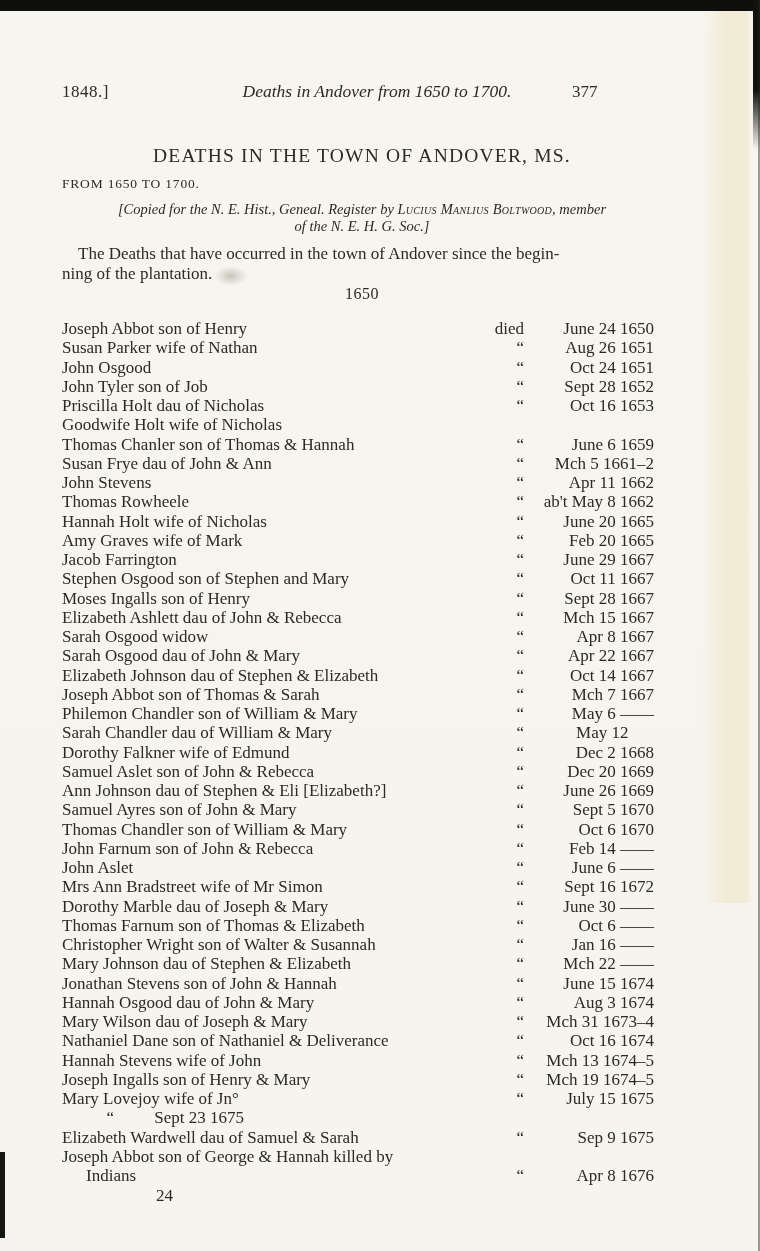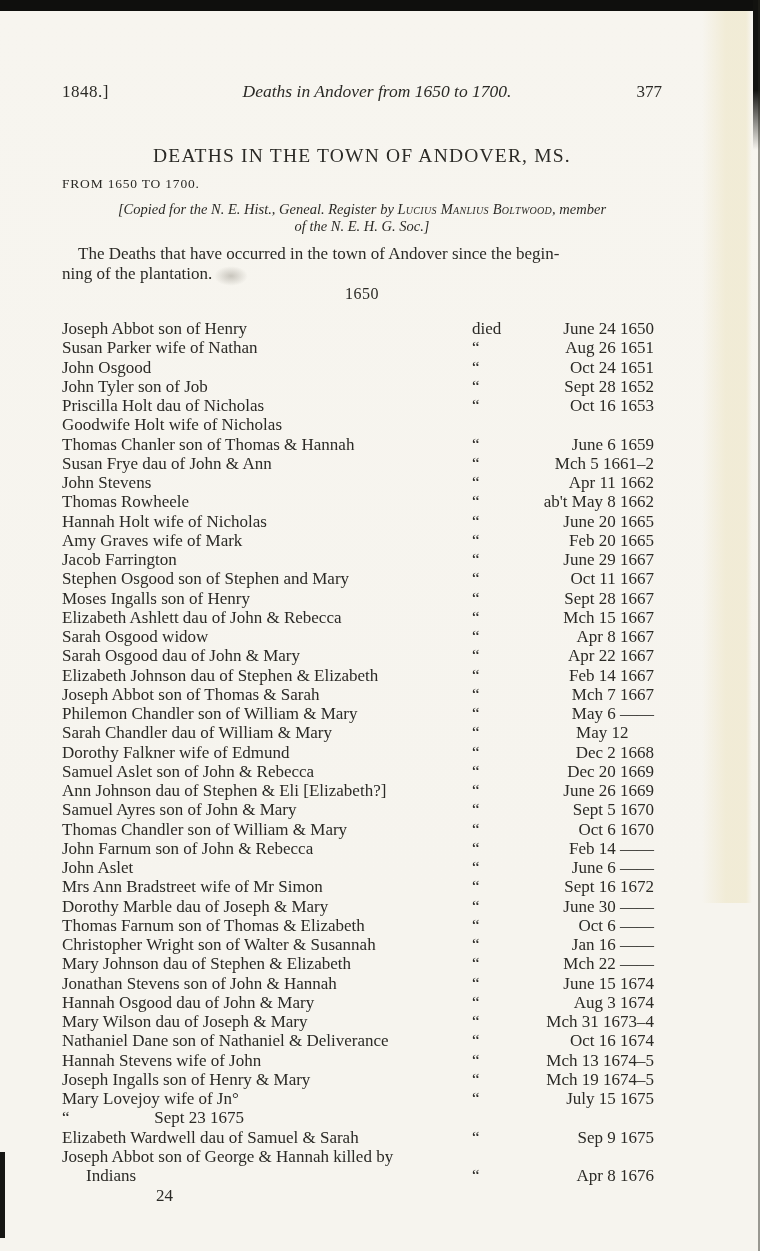--- a/index.html
+++ b/index.html
@@ -43,21 +43,21 @@
     position: absolute; left: 62px; top: 0;
     width: 600px;
   }
   .running-header {
     margin-top: 82px;
     display: flex; align-items: baseline;
     font-size: 17px; line-height: 18px;
   }
   .rh-left  { width: 120px; letter-spacing: .5px; }
   .rh-center{ flex: 1; text-align: center; font-style: italic; font-size: 17.5px; }
-  .rh-right { width: 90px; text-align: right; }
+  .rh-right { width: 90px; }
   .doc-title {
     margin: 44px 0 0 0;
     text-align: center;
     font-size: 19.5px; font-weight: normal;
     letter-spacing: 1.2px; line-height: 21px;
   }
   .doc-subtitle {
     margin-top: 10px; text-align: left;
     font-size: 13.5px; letter-spacing: .8px;
   }
@@ -76,21 +76,21 @@
     font-size: 16px; letter-spacing: .5px;
   }
   .records { margin-top: 16px; font-size: 17px; }
   .record {
     display: flex; align-items: flex-start;
     line-height: 19.25px; min-height: 19.25px;
   }
   .record.two-line { align-items: flex-end; }
   .r-left  { flex: 1; width: 418px; }
   .r-name2 { padding-left: 24px; }
-  .r-died  { width: 52px; text-align: left; }
+  .r-died  { width: 52px; text-align: right; }
   .r-date  { width: 130px; text-align: right; padding-right: 8px; white-space: pre; }
   .sig-mark {
     margin: 1px 0 0 94px;
     font-size: 17px;
   }
 </style>
 </head>
 <body>
 
 <div class="scan">
@@ -248,21 +248,21 @@
       <div>Sarah Osgood dau of John &amp; Mary</div>
     </div>
     <div class="r-died">“</div>
     <div class="r-date">Apr 22 1667</div>
   </div>
         <div class="record">
     <div class="r-left">
       <div>Elizabeth Johnson dau of Stephen &amp; Elizabeth</div>
     </div>
     <div class="r-died">“</div>
-    <div class="r-date">Feb 14 1667</div>
+    <div class="r-date">Oct 14 1667</div>
   </div>
         <div class="record">
     <div class="r-left">
       <div>Joseph Abbot son of Thomas &amp; Sarah</div>
     </div>
     <div class="r-died">“</div>
     <div class="r-date">Mch 7 1667</div>
   </div>
         <div class="record">
     <div class="r-left">

